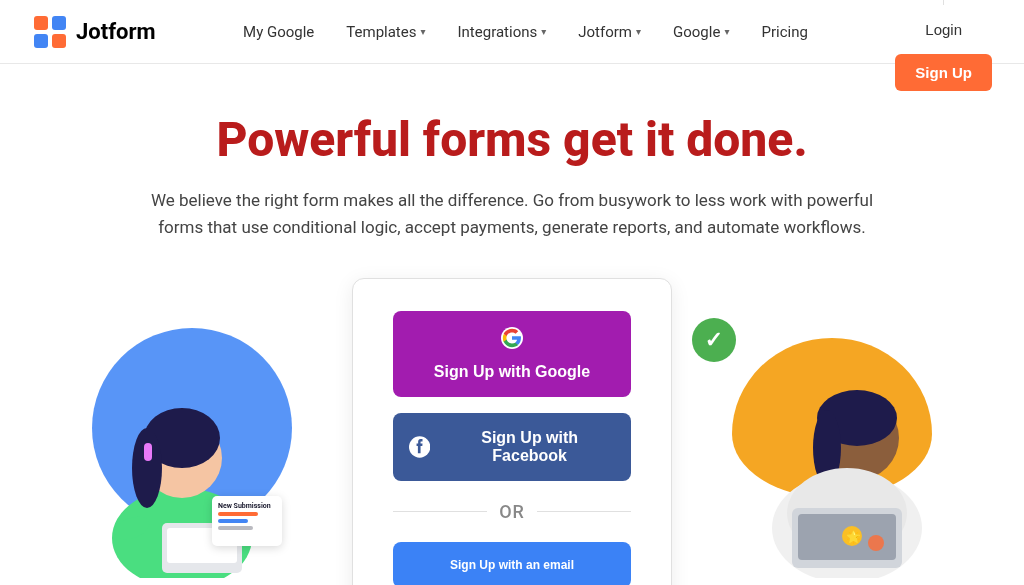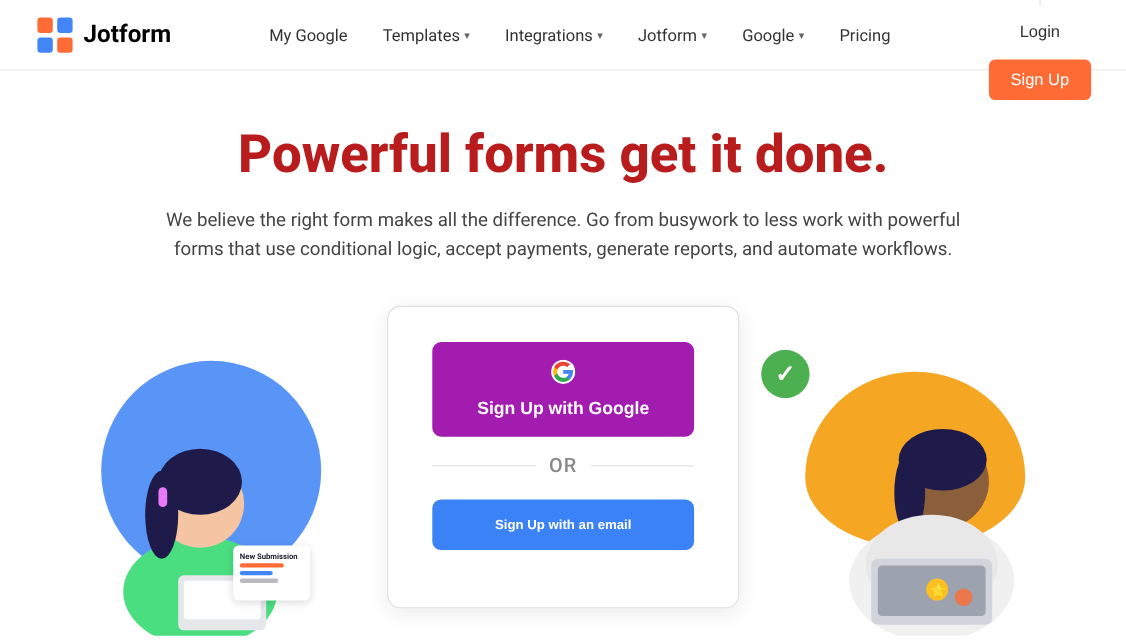--- a/index.html
+++ b/index.html
@@ -21,21 +21,21 @@
     }
     .nav-link .chevron { font-size: 10px; color: #666; }
     .nav-right { display: flex; align-items: center; gap: 8px; flex-direction: column; }
     .nav-divider { width: 1px; height: 32px; background: #e0e0e0; margin: 0 8px; }
     .btn-login {
       padding: 8px 18px; font-size: 15px; color: #333; background: transparent;
       border: none; cursor: pointer; border-radius: 6px; font-weight: 500;
     }
     .btn-signup {
       padding: 10px 20px; font-size: 15px; color: #fff; background: #ff6b35;
-      border: none; cursor: pointer; border-radius: 6px; font-weight: 400;
+      border: none; cursor: pointer; border-radius: 6px; font-weight: 700;
     }
 
     
     .hero {
       text-align: center; padding: 48px 32px 16px;
       background: #fff;
     }
     .hero h1 { font-size: 48px; font-weight: 800; color: #b91c1c; line-height: 1.15; margin-bottom: 20px; }
     .hero p { font-size: 17px; color: #444; max-width: 760px; margin: 0 auto 20px; line-height: 1.6; }
 
@@ -203,20 +203,28 @@
       <svg class="google-icon" viewBox="0 0 24 24">
         <circle cx="12" cy="12" r="12" fill="#fff"></circle>
         <path d="M21.8 12.2c0-.7-.1-1.4-.2-2H12v3.8h5.5c-.2 1.2-.9 2.2-2 2.9v2.4h3.2c1.9-1.7 3-4.3 3-7.1z" fill="#4285F4"></path>
         <path d="M12 22c2.7 0 5-.9 6.7-2.4l-3.2-2.5c-.9.6-2 .9-3.5.9-2.7 0-5-1.8-5.8-4.3H2.9v2.5C4.6 19.9 8.1 22 12 22z" fill="#34A853"></path>
         <path d="M6.2 13.7c-.2-.6-.3-1.2-.3-1.7s.1-1.2.3-1.7V7.8H2.9C2.3 9 2 10.5 2 12s.3 3 .9 4.2l3.3-2.5z" fill="#FBBC05"></path>
         <path d="M12 5.9c1.5 0 2.9.5 3.9 1.5l2.9-2.9C17 2.9 14.7 2 12 2 8.1 2 4.6 4.1 2.9 7.3l3.3 2.5C7 7.7 9.3 5.9 12 5.9z" fill="#EA4335"></path>
       </svg>
       <span>Sign Up with Google</span>
     </button>
 
+    <button class="btn-facebook">
+
+      <svg width="22" height="22" viewBox="0 0 24 24">
+        <circle cx="12" cy="12" r="12" fill="#fff"></circle>
+        <path d="M15.2 8H13V6.5c0-.6.4-.7.7-.7h1.5V3.1l-2.1-.1c-2.3 0-2.8 1.7-2.8 2.8V8H8.5v2.8H10V19h3V10.8h2l.2-2.8z" fill="#3b5998"></path>
+      </svg>
+      <span>Sign Up with Facebook</span>
+    </button>
 
     <div class="or-divider">
       <span class="or-text">OR</span>
     </div>
 
     <button class="btn-email">
       <span>Sign Up with an email</span>
     </button>
 
   </div>

